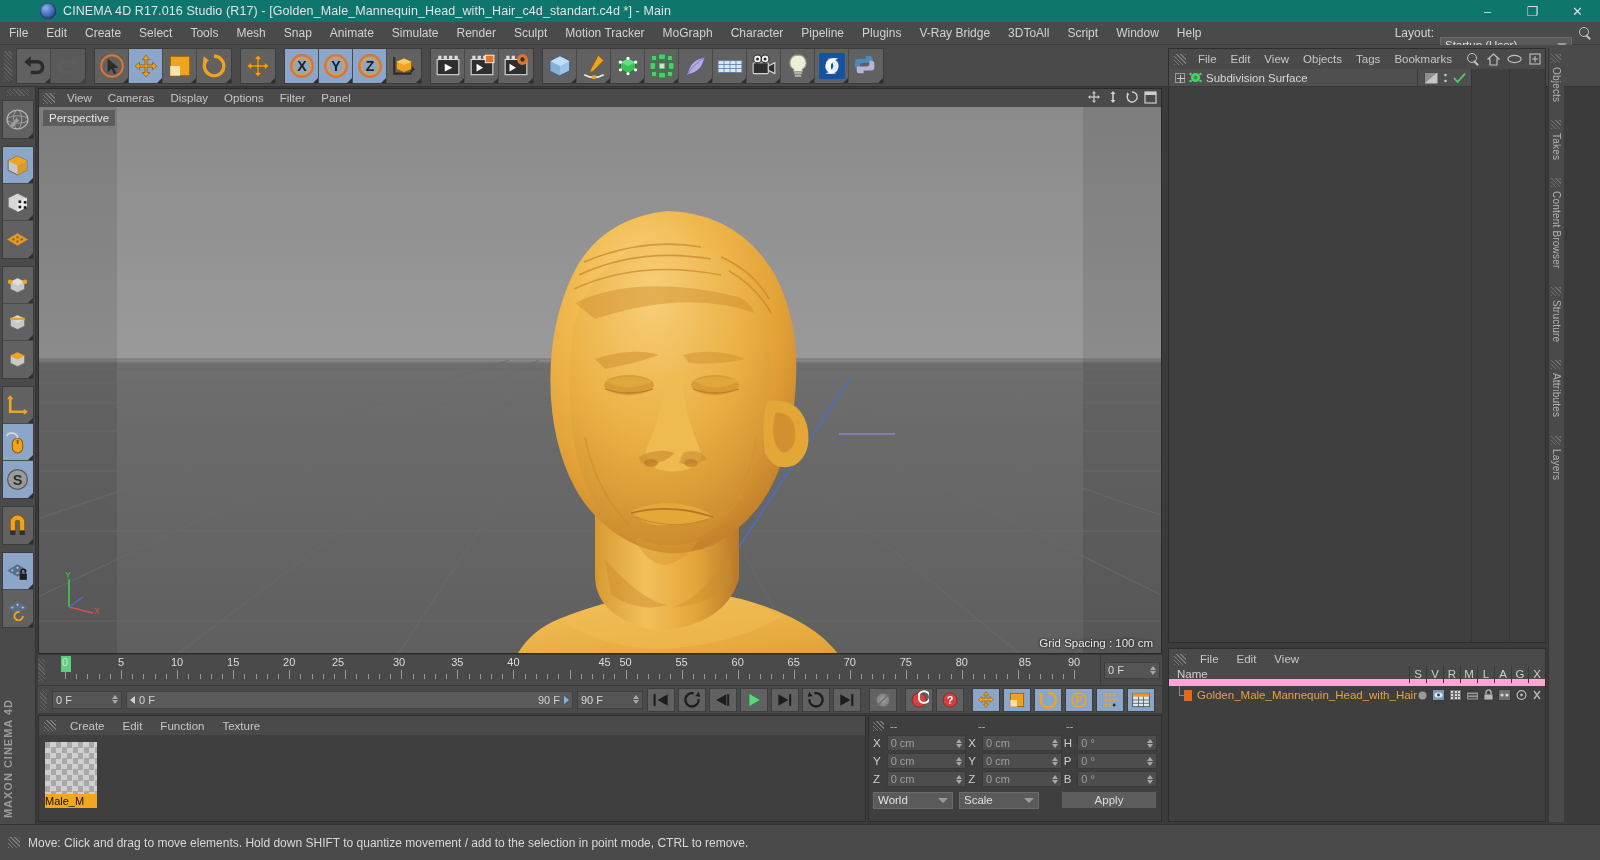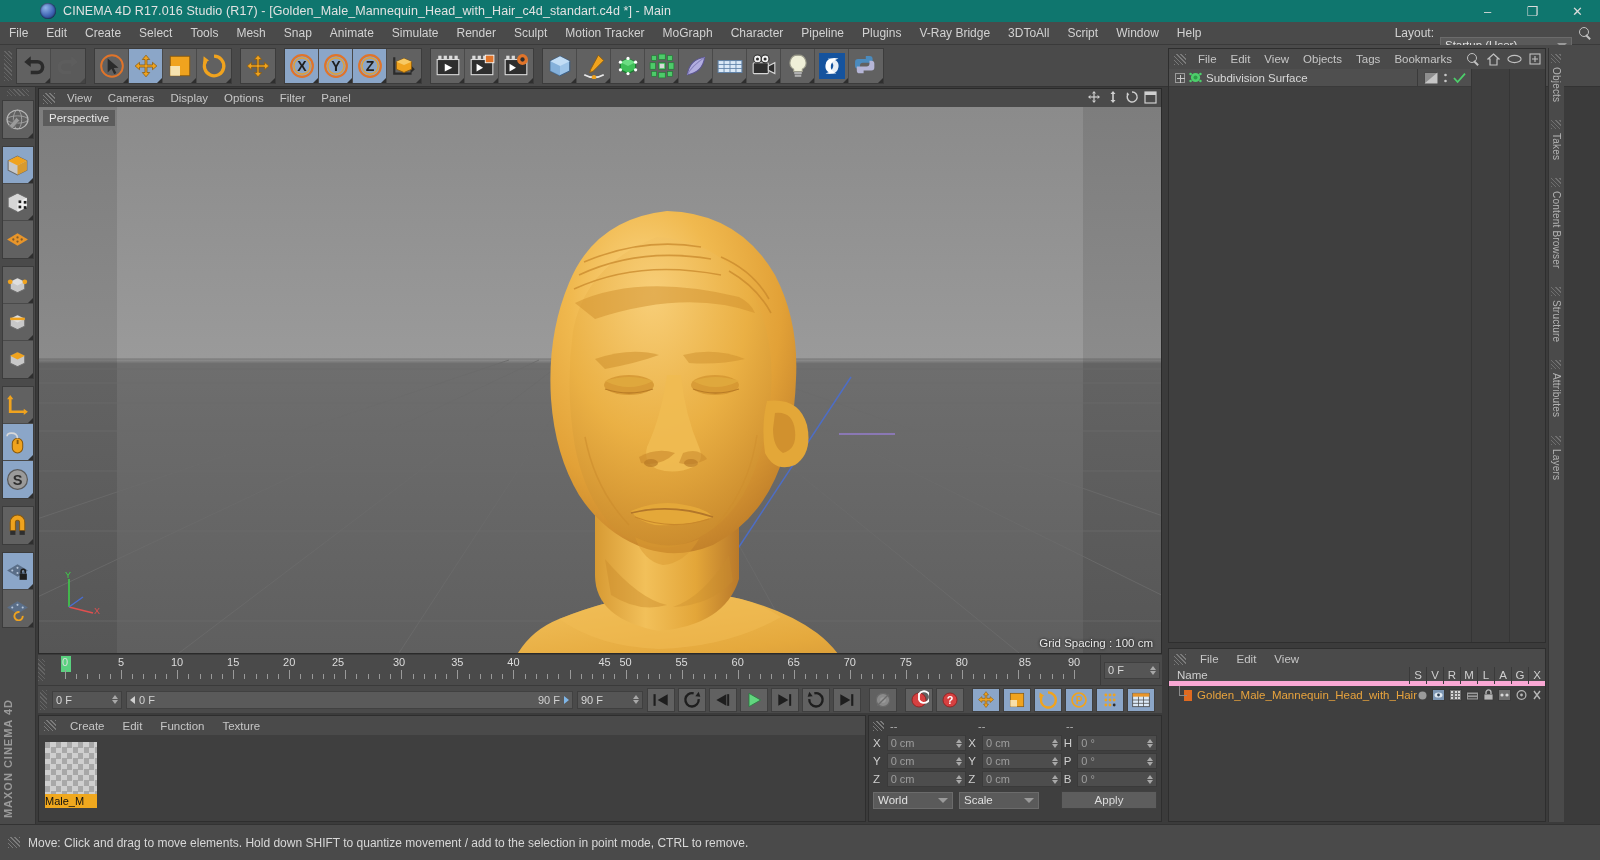--- a/index.html
+++ b/index.html
@@ -241,21 +241,21 @@
   #attrman {
     position: absolute; left: 1168px; top: 648px; width: 378px; height: 174px;
     background: #3f3f3f; border: 1px solid #2e2e2e;
   }
   #attrman .am-menu { height: 20px; background: #4a4a4a; display: flex; align-items: center; }
   #attrman .am-menu .vg { width: 12px; height: 11px; margin: 0 5px;
     background-image: repeating-linear-gradient(45deg, #7a7a7a 0 1px, transparent 1px 3px); }
   #attrman .am-menu .am { padding: 0 9px; font-size: 11.5px; color: #c6c6c6; }
   #attr-head {
     height: 17px; background: #4a4a4a; display: flex; align-items: center;
-    border-bottom: 5px solid #f9a8d4; color: #cfcfcf; font-size: 11.5px;
+    border-bottom: 7px solid #f9a8d4; color: #cfcfcf; font-size: 11.5px;
   }
   #attr-head .nm { padding-left: 8px; flex: 1; }
   #attr-head .cc { width: 17px; text-align: center; border-left: 1px solid #3a3a3a; height: 17px; line-height: 17px; }
   #attr-row { height: 18px; display: flex; align-items: center; font-size: 11.5px; color: #e8a33d; }
   #attr-row .tree { width: 22px; height: 18px; position: relative; }
   #attr-row .tree::before { content:""; position:absolute; left:10px; top:0; width:1px; height:9px; background:#8a8a8a; }
   #attr-row .tree::after  { content:""; position:absolute; left:10px; top:9px; width:8px; height:1px; background:#8a8a8a; }
   #attr-row .sq { width: 11px; height: 11px; background: #e06a20; margin-right: 5px; }
   #attr-icons { margin-left: auto; display: flex; align-items: center; gap: 4px; padding-right: 3px; }
 

